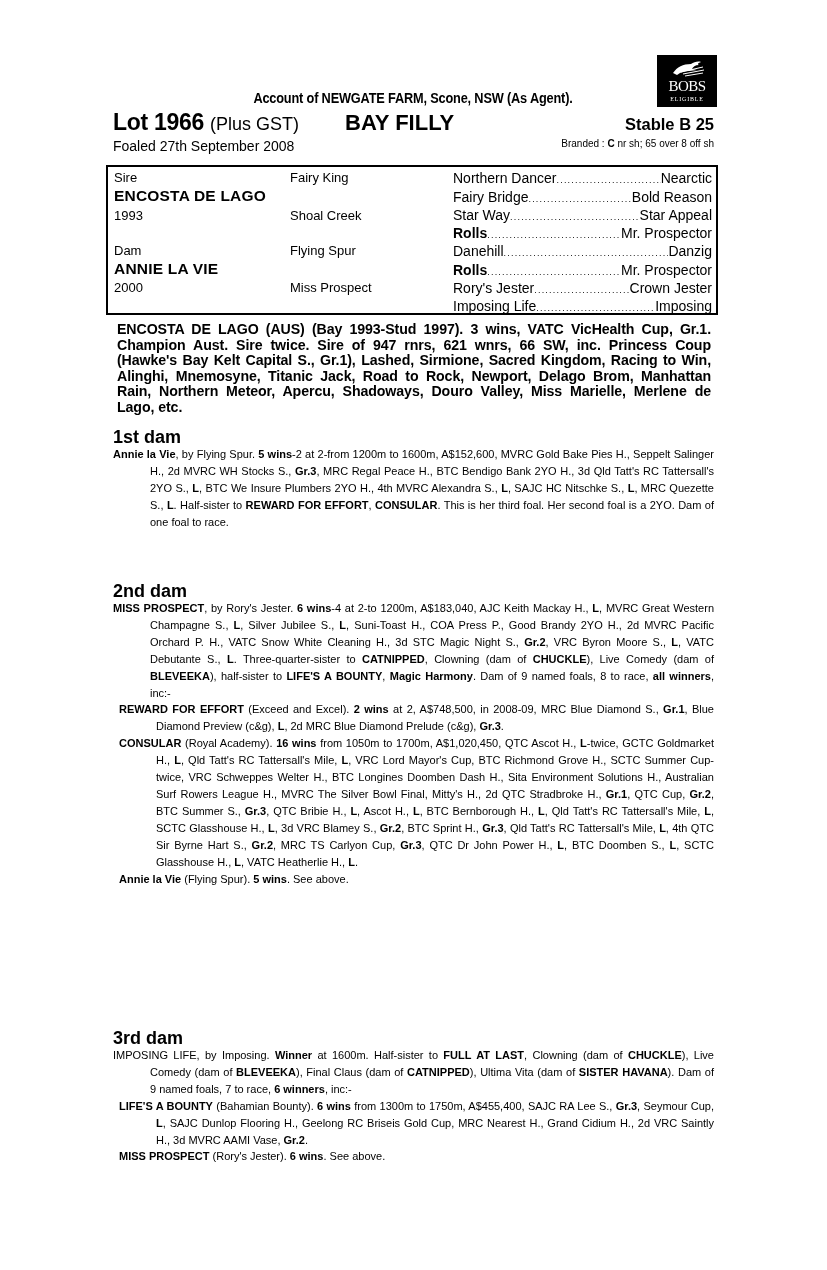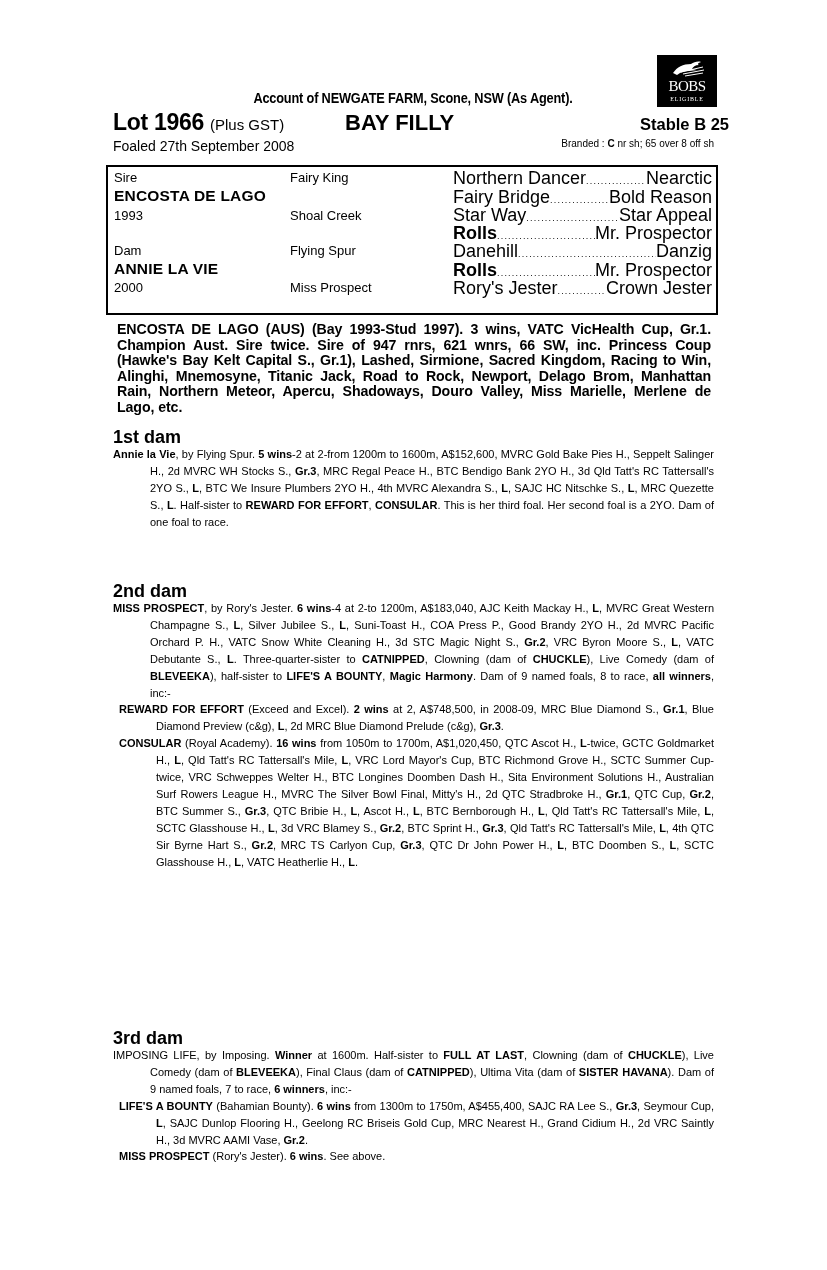--- a/index.html
+++ b/index.html
@@ -14,31 +14,31 @@
   .logo {
     left: 657px; top: 55px; width: 60px; height: 52px; background: #000;
     color: #fff; text-align: center;
   }
   .logo svg { position: absolute; left: 10px; top: 4px; }
   .logo .bobs { position: absolute; left: 0; width: 60px; top: 23px; font-family: "Liberation Serif", serif; font-size: 15px; letter-spacing: -0.5px; line-height: 16px; }
   .logo .elig { position: absolute; left: 0; width: 60px; top: 40px; font-family: "Liberation Serif", serif; font-size: 6px; letter-spacing: 0.8px; line-height: 8px; }
 
   .account { left: 113px; width: 600px; top: 90px; text-align: center; font-weight: bold; font-size: 14.5px; letter-spacing: -0.2px; transform: scaleX(0.88); transform-origin: center; }
   .lot { left: 113px; top: 109px; font-weight: bold; font-size: 23px; letter-spacing: -0.3px; }
-  .plusgst { font-weight: normal; font-size: 15px; letter-spacing: 0; }
+  .plusgst { font-weight: normal; font-size: 18px; letter-spacing: 0; }
   .sex { left: 345px; top: 110px; font-weight: bold; font-size: 22px; }
-  .stable { right: 98px; top: 115px; font-weight: bold; font-size: 16.5px; }
+  .stable { right: 113px; top: 115px; font-weight: bold; font-size: 16.5px; }
   .foaled { left: 113px; top: 138px; font-size: 14px; }
   .branded { right: 113px; top: 138px; font-size: 10px; text-align: right; }
 
   
   .ped { left: 106px; top: 165px; width: 612px; height: 150px; border: 2px solid #000; box-sizing: border-box; padding-left: 44px; }
   .pc { position: absolute; font-size: 13px; line-height: 16px; white-space: nowrap; }
   .pc.big { font-weight: 900; font-size: 15.5px; letter-spacing: 0.2px; }
-  .anc { position: absolute; left: 345px; width: 259px; font-size: 18px; line-height: 16px; display: flex; white-space: nowrap; }
+  .anc { position: absolute; left: 345px; width: 259px; font-size: 14px; line-height: 16px; display: flex; white-space: nowrap; }
   .anc .n { flex: 0 0 auto; }
   .anc .n.b { font-weight: 900; }
   .anc .dots { flex: 1 1 auto; overflow: hidden; letter-spacing: 1px; }
   .anc .dots::after { content: "................................................................................................"; font-size: 9px; letter-spacing: 1.2px; }
   .anc .s { flex: 0 0 auto; }
 
   
   .sire-sum { left: 117px; top: 322px; width: 594px; font-weight: 900; font-size: 14.2px; line-height: 15.6px; text-align: justify; letter-spacing: -0.1px; }
 
   
@@ -122,34 +122,40 @@
     <div class="anc" style="top:95px">
         <span class="n b">Rolls</span>
         <span class="dots"></span>
         <span class="s">Mr. Prospector</span>
       </div>
     <div class="anc" style="top:113px">
         <span class="n">Rory's Jester</span>
         <span class="dots"></span>
         <span class="s">Crown Jester</span>
       </div>
+    <div class="anc" style="top:131px">
+        <span class="n">Imposing Life</span>
+        <span class="dots"></span>
+        <span class="s">Imposing</span>
+      </div>
   </div>
 
   <div class="abs sire-sum">ENCOSTA DE LAGO (AUS) (Bay 1993-Stud 1997). 3 wins, VATC VicHealth Cup, Gr.1. Champion Aust. Sire twice. Sire of 947 rnrs, 621 wnrs, 66 SW, inc. Princess Coup (Hawke's Bay Kelt Capital S., Gr.1), Lashed, Sirmione, Sacred Kingdom, Racing to Win, Alinghi, Mnemosyne, Titanic Jack, Road to Rock, Newport, Delago Brom, Manhattan Rain, Northern Meteor, Apercu, Shadoways, Douro Valley, Miss Marielle, Merlene de Lago, etc.</div>
 
   <div class="abs s1">
     <div class="sec-h">1st dam</div>
     <div class="para dam-para"><b>Annie la Vie</b><span>, by Flying Spur. </span><b>5 wins</b><span>-2 at 2-from 1200m to 1600m, A$152,600, MVRC Gold Bake Pies H., Seppelt Salinger H., 2d MVRC WH Stocks S., </span><b>Gr.3</b><span>, MRC Regal Peace H., BTC Bendigo Bank 2YO H., 3d Qld Tatt's RC Tattersall's 2YO S., </span><b>L</b><span>, BTC We Insure Plumbers 2YO H., 4th MVRC Alexandra S., </span><b>L</b><span>, SAJC HC Nitschke S., </span><b>L</b><span>, MRC Quezette S., </span><b>L</b><span>. Half-sister to </span><b>REWARD FOR EFFORT</b><span>, </span><b>CONSULAR</b><span>. This is her third foal. Her second foal is a 2YO. Dam of one foal to race.</span></div>
   </div>
 
   <div class="abs s2">
     <div class="sec-h">2nd dam</div>
     <div class="para dam-para"><b>MISS PROSPECT</b><span>, by Rory's Jester. </span><b>6 wins</b><span>-4 at 2-to 1200m, A$183,040, AJC Keith Mackay H., </span><b>L</b><span>, MVRC Great Western Champagne S., </span><b>L</b><span>, Silver Jubilee S., </span><b>L</b><span>, Suni-Toast H., COA Press P., Good Brandy 2YO H., 2d MVRC Pacific Orchard P. H., VATC Snow White Cleaning H., 3d STC Magic Night S., </span><b>Gr.2</b><span>, VRC Byron Moore S., </span><b>L</b><span>, VATC Debutante S., </span><b>L</b><span>. Three-quarter-sister to </span><b>CATNIPPED</b><span>, Clowning (dam of </span><b>CHUCKLE</b><span>), Live Comedy (dam of </span><b>BLEVEEKA</b><span>), half-sister to </span><b>LIFE'S A BOUNTY</b><span>, </span><b>Magic Harmony</b><span>. Dam of 9 named foals, 8 to race, </span><b>all winners</b><span>, inc:-</span></div>
     <div class="para prog-para"><b>REWARD FOR EFFORT</b><span> (Exceed and Excel). </span><b>2 wins</b><span> at 2, A$748,500, in 2008-09, MRC Blue Diamond S., </span><b>Gr.1</b><span>, Blue Diamond Preview (c&amp;g), </span><b>L</b><span>, 2d MRC Blue Diamond Prelude (c&amp;g), </span><b>Gr.3</b><span>.</span></div>
     <div class="para prog-para"><b>CONSULAR</b><span> (Royal Academy). </span><b>16 wins</b><span> from 1050m to 1700m, A$1,020,450, QTC Ascot H., </span><b>L</b><span>-twice, GCTC Goldmarket H., </span><b>L</b><span>, Qld Tatt's RC Tattersall's Mile, </span><b>L</b><span>, VRC Lord Mayor's Cup, BTC Richmond Grove H., SCTC Summer Cup-twice, VRC Schweppes Welter H., BTC Longines Doomben Dash H., Sita Environment Solutions H., Australian Surf Rowers League H., MVRC The Silver Bowl Final, Mitty's H., 2d QTC Stradbroke H., </span><b>Gr.1</b><span>, QTC Cup, </span><b>Gr.2</b><span>, BTC Summer S., </span><b>Gr.3</b><span>, QTC Bribie H., </span><b>L</b><span>, Ascot H., </span><b>L</b><span>, BTC Bernborough H., </span><b>L</b><span>, Qld Tatt's RC Tattersall's Mile, </span><b>L</b><span>, SCTC Glasshouse H., </span><b>L</b><span>, 3d VRC Blamey S., </span><b>Gr.2</b><span>, BTC Sprint H., </span><b>Gr.3</b><span>, Qld Tatt's RC Tattersall's Mile, </span><b>L</b><span>, 4th QTC Sir Byrne Hart S., </span><b>Gr.2</b><span>, MRC TS Carlyon Cup, </span><b>Gr.3</b><span>, QTC Dr John Power H., </span><b>L</b><span>, BTC Doomben S., </span><b>L</b><span>, SCTC Glasshouse H., </span><b>L</b><span>, VATC Heatherlie H., </span><b>L</b><span>.</span></div>
+    <div class="para prog-para"><b>Annie la Vie</b><span> (Flying Spur). </span><b>5 wins</b><span>. See above.</span></div>
   </div>
 
   <div class="abs s3">
     <div class="sec-h">3rd dam</div>
     <div class="para dam-para"><span>IMPOSING LIFE, by Imposing. </span><b>Winner</b><span> at 1600m. Half-sister to </span><b>FULL AT LAST</b><span>, Clowning (dam of </span><b>CHUCKLE</b><span>), Live Comedy (dam of </span><b>BLEVEEKA</b><span>), Final Claus (dam of </span><b>CATNIPPED</b><span>), Ultima Vita (dam of </span><b>SISTER HAVANA</b><span>). Dam of 9 named foals, 7 to race, </span><b>6 winners</b><span>, inc:-</span></div>
     <div class="para prog-para"><b>LIFE'S A BOUNTY</b><span> (Bahamian Bounty). </span><b>6 wins</b><span> from 1300m to 1750m, A$455,400, SAJC RA Lee S., </span><b>Gr.3</b><span>, Seymour Cup, </span><b>L</b><span>, SAJC Dunlop Flooring H., Geelong RC Briseis Gold Cup, MRC Nearest H., Grand Cidium H., 2d VRC Saintly H., 3d MVRC AAMI Vase, </span><b>Gr.2</b><span>.</span></div>
     <div class="para prog-para"><b>MISS PROSPECT</b><span> (Rory's Jester). </span><b>6 wins</b><span>. See above.</span></div>
   </div>
 
 </div>

